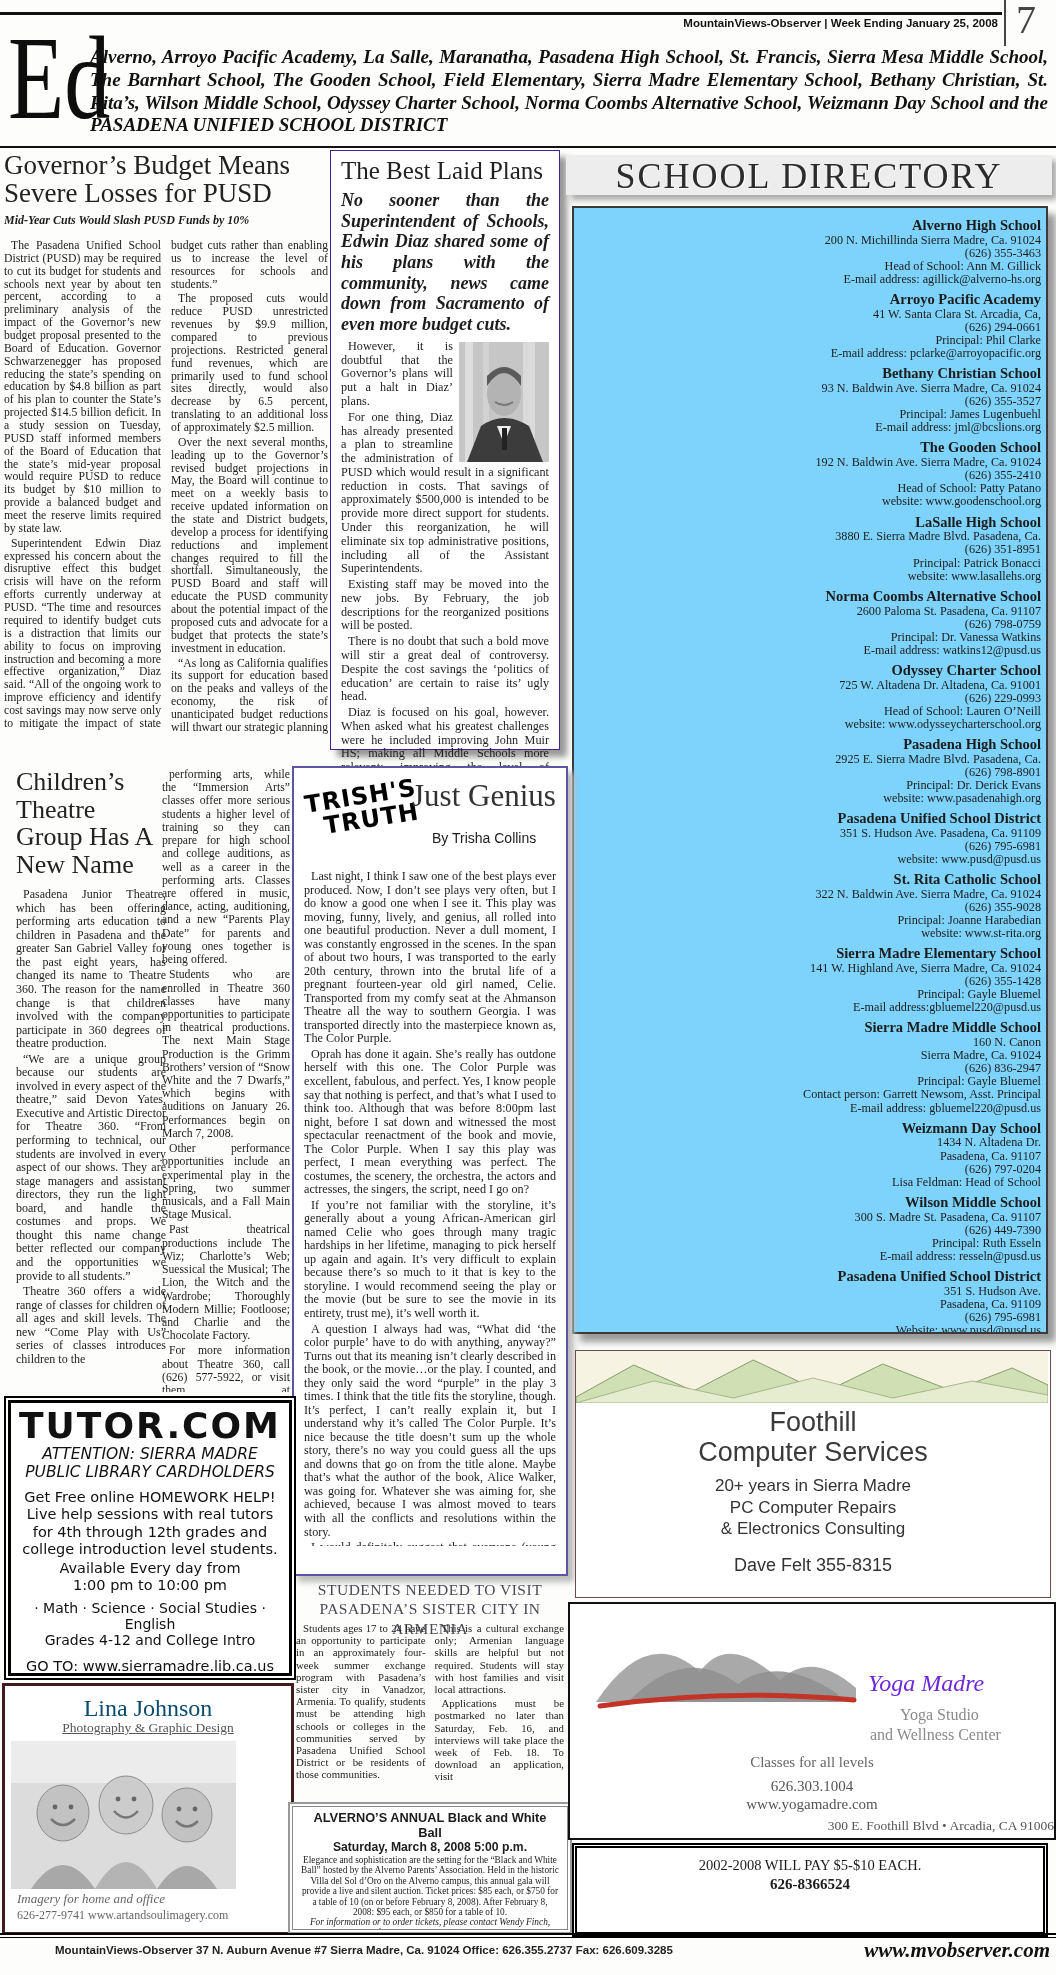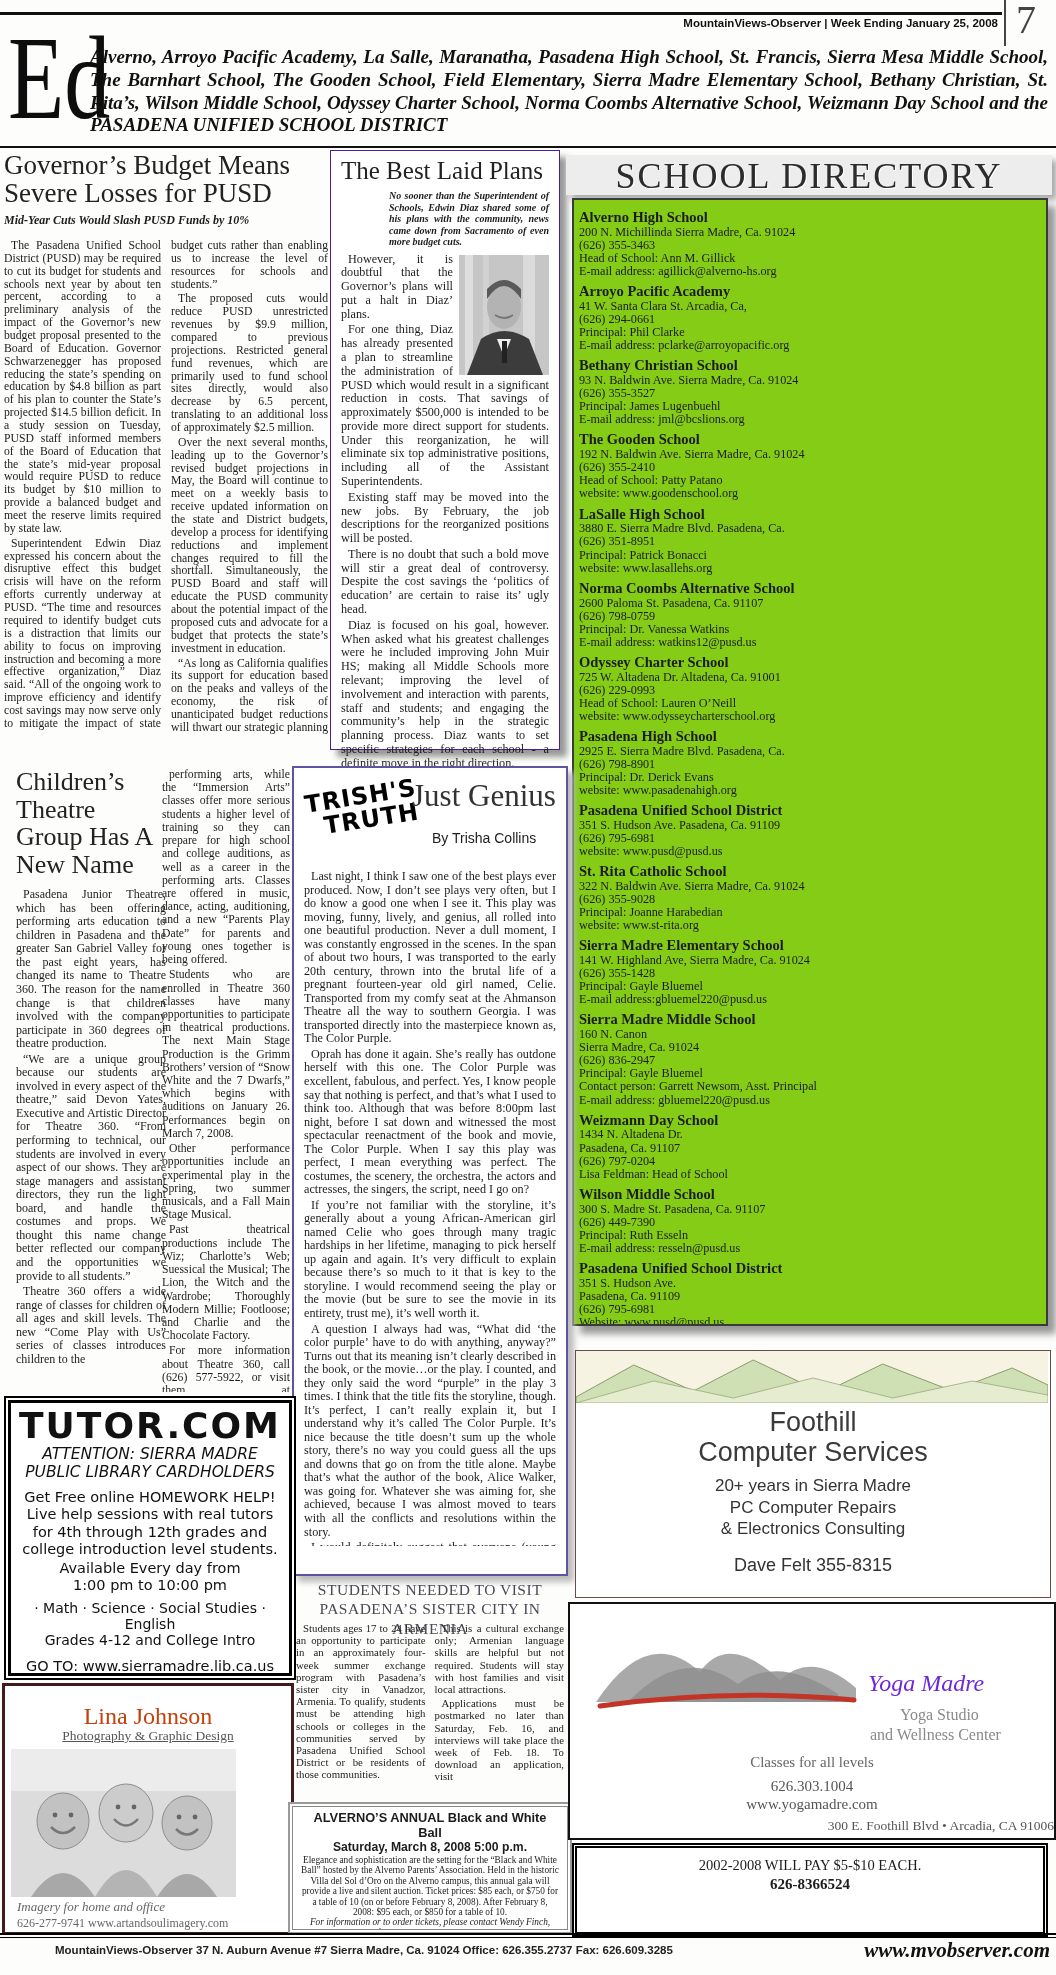--- a/index.html
+++ b/index.html
@@ -24,31 +24,31 @@
   .budget-title{left:4px;top:151px;width:324px;font-size:27px;line-height:1.05;color:#222;}
   .budget-sub{left:4px;top:213px;width:324px;font-size:12px;font-weight:bold;font-style:italic;}
   .budget-body{left:4px;top:240px;width:324px;height:502px;column-count:2;column-gap:10px;
                font-size:11.7px;line-height:1.1;text-align:justify;overflow:hidden;}
   .budget-body p,.bl-body p,.trish-body p,.th-col p,.arm-body p{margin:0 0 2px 0;text-indent:7px;}
 
   
   .bl-box{left:330px;top:150px;width:208px;height:588px;border:1px solid #4c1d95;background:#fff;
           padding:4px 10px 6px 10px;box-shadow:7px 7px 6px #999;}
   .bl-title{font-size:25px;margin:2px 0 5px 0;color:#222;}
-  .bl-intro{font-size:10px;font-weight:bold;font-style:italic;text-align:justify;line-height:1.15;margin-bottom:5px;margin-left:48px;}
+  .bl-intro{font-size:18px;font-weight:bold;font-style:italic;text-align:justify;line-height:1.15;margin-bottom:5px;}
   .bl-photo{float:right;width:90px;height:120px;margin:2px 0 4px 6px;background:#cfcfcf;}
   .bl-body{font-size:12.2px;line-height:1.13;text-align:justify;}
   .bl-byline{font-size:13.5px;margin-top:10px;}
 
   
   .dir-header{left:566px;top:155px;width:486px;height:40px;background:#ededed;text-align:center;
               font-size:36px;line-height:42px;letter-spacing:2px;color:#2c2c2c;
               text-shadow:1px 1px 0 #ffffff;box-shadow:5px 5px 6px #aaa;}
-  .dir-box{left:572px;top:198px;width:462px;height:1104px;background:#84cc16;border:2px solid #3a3a3a;
-           box-shadow:8px 8px 7px #999;padding:10px 5px;overflow:hidden;text-align:left;}
+  .dir-box{left:572px;top:206px;width:462px;height:1104px;background:#7dd3fc;border:2px solid #3a3a3a;
+           box-shadow:8px 8px 7px #999;padding:10px 5px;overflow:hidden;text-align:right;}
   .dir-entry{margin-bottom:6px;}
   .dir-name{font-size:14.5px;font-weight:bold;line-height:1.1;}
   .dir-line{font-size:12.2px;line-height:1.07;}
 
   
   .th-col1{left:16px;top:768px;width:150px;height:624px;overflow:hidden;}
   .th-title{font-size:26px;line-height:1.06;margin:0 0 10px 0;color:#222;}
   .th-col{font-size:12px;line-height:1.13;text-align:justify;}
   .th-col2{left:162px;top:768px;width:128px;height:624px;overflow:hidden;font-size:11.7px;}
 
@@ -70,21 +70,21 @@
   .tutor-title{font-size:36px;font-weight:bold;letter-spacing:2px;line-height:1.05;}
   .tutor-att{font-size:15.5px;line-height:1.18;font-style:italic;}
   .tutor-body{font-size:14.5px;line-height:1.18;margin-top:8px;}
   .tutor-avail{font-size:14.5px;line-height:1.18;margin-top:2px;}
   .tutor-subjects{font-size:14px;margin-top:6px;}
   .tutor-grades{font-size:14px;}
   .tutor-goto{font-size:14.5px;margin-top:10px;}
 
   
   .lina-box{left:2px;top:1683px;width:286px;height:246px;border:3px solid #401c1c;background:#fff;overflow:hidden;}
-  .lina-name{text-align:center;font-size:24px;color:#c2410c;margin-top:18px;line-height:1.0;}
+  .lina-name{text-align:center;font-size:24px;color:#0c4a6e;margin-top:10px;line-height:1.0;}
   .lina-sub{text-align:center;font-size:13.5px;color:#555;text-decoration:underline;}
   .lina-photo{display:block;margin:5px 0 0 6px;width:225px;height:148px;}
   .lina-tag{font-size:13px;font-style:italic;color:#666;margin:2px 0 0 12px;}
   .lina-contact{font-size:12px;color:#666;margin:1px 0 0 12px;}
 
   
   .arm-title{left:296px;top:1580px;width:268px;text-align:center;font-size:15.5px;color:#4a4a57;
              letter-spacing:0.5px;line-height:1.25;}
   .arm-body{left:296px;top:1622px;width:268px;height:180px;column-count:2;column-gap:9px;
             font-size:10.8px;line-height:1.13;text-align:justify;overflow:hidden;}

